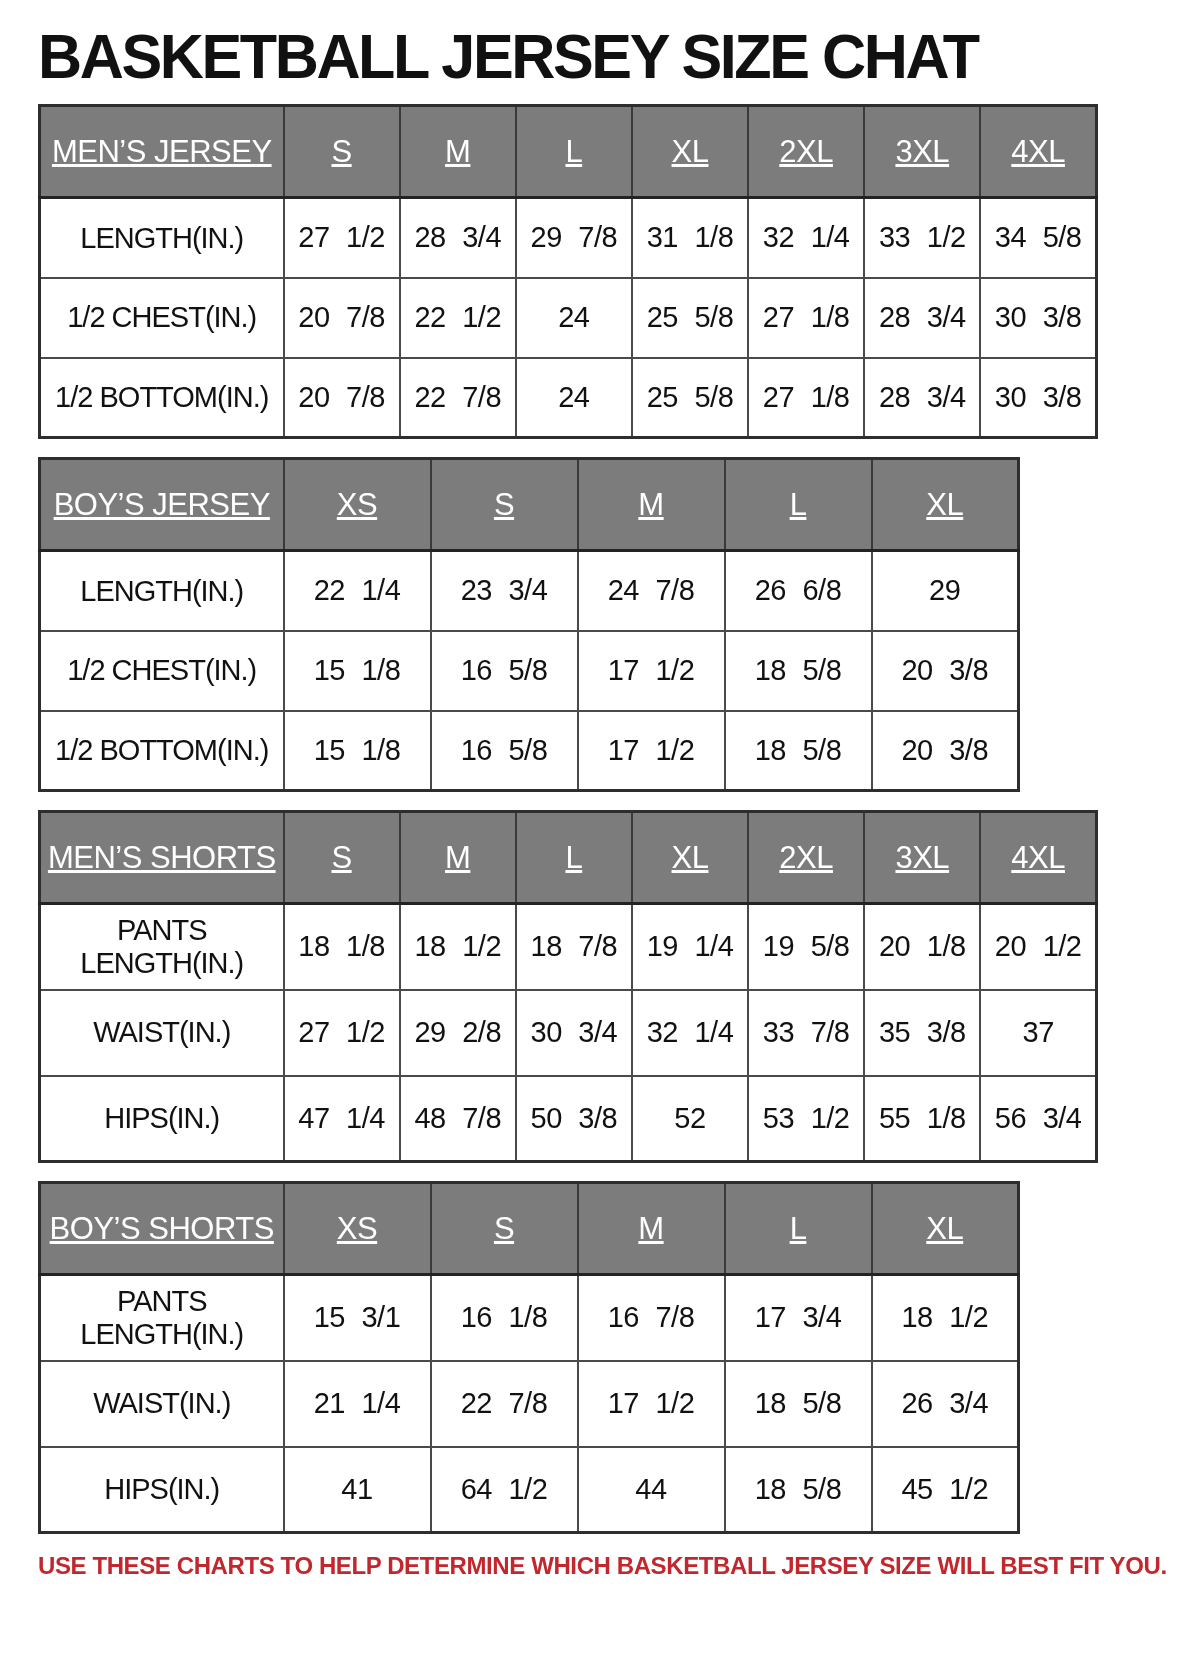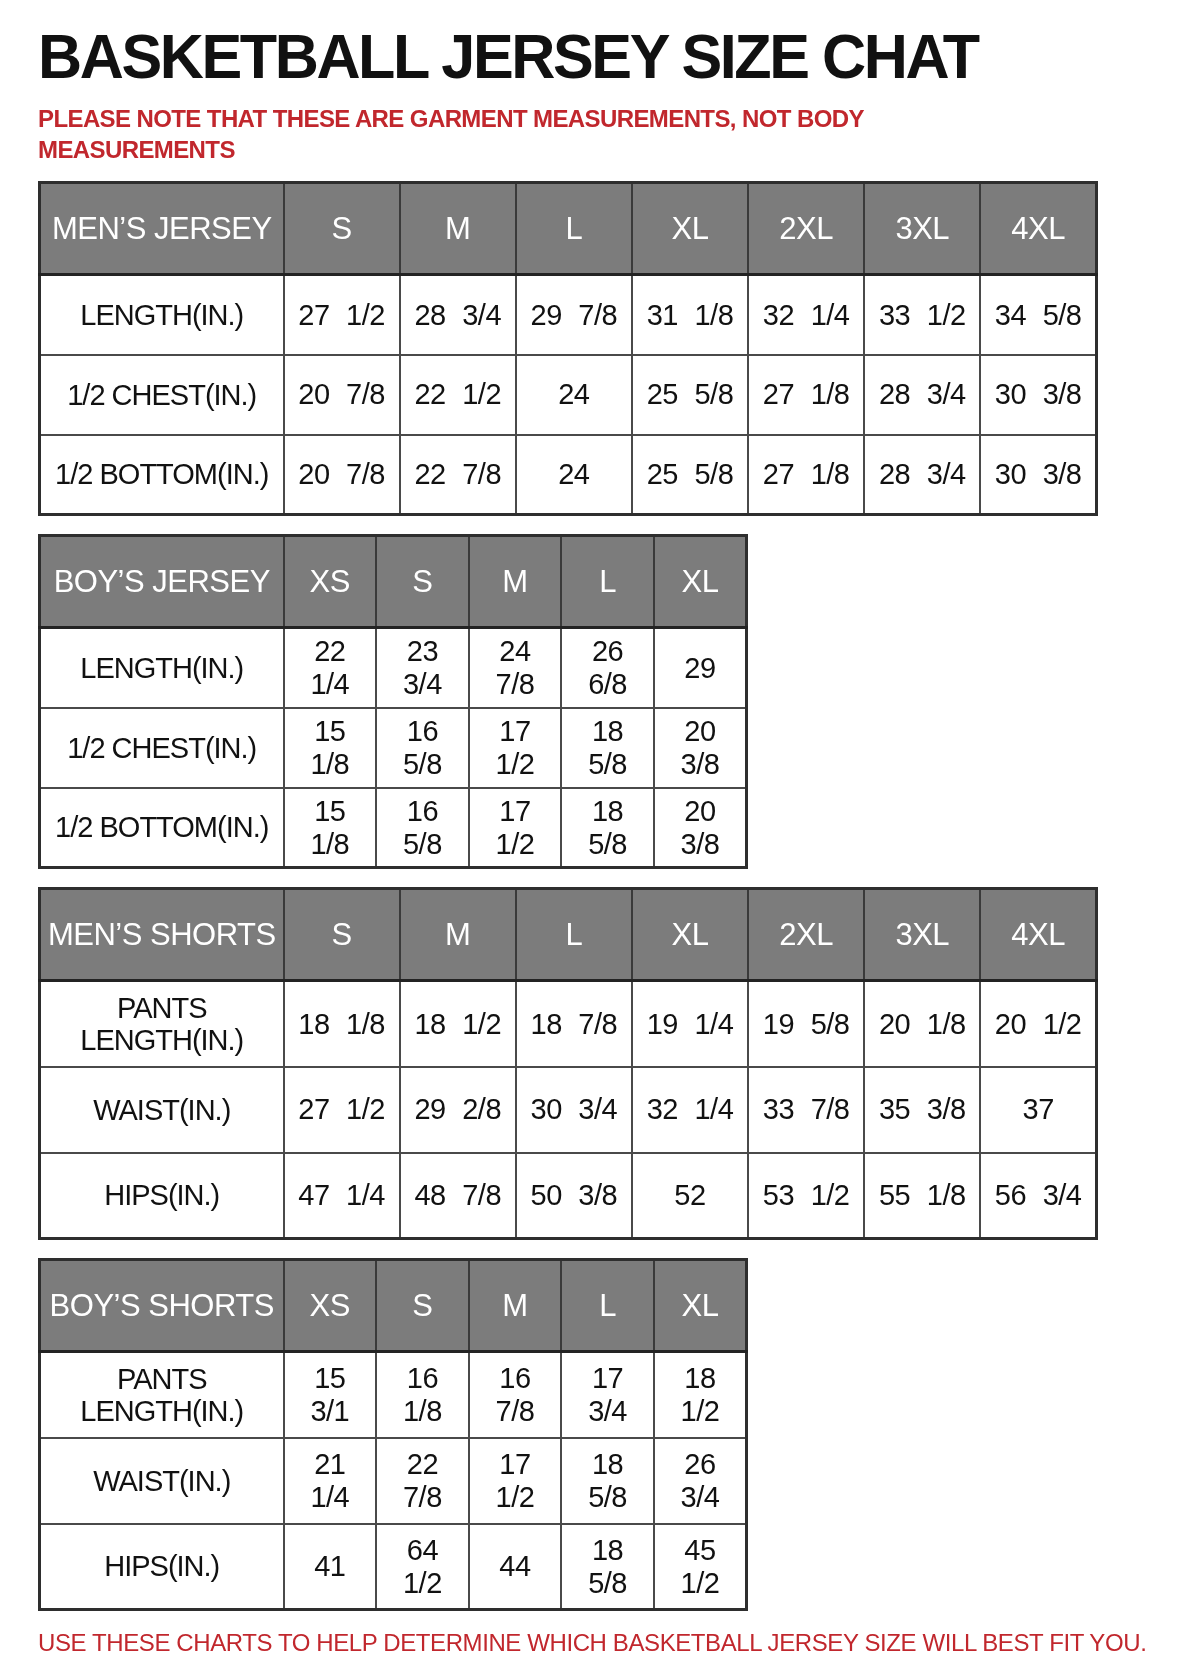--- a/index.html
+++ b/index.html
@@ -40,67 +40,67 @@
     margin: 0 0 16px 0;
   }
 
   table.size-table {
     border-collapse: collapse;
     table-layout: fixed;
     margin: 0 0 18px 0;
     border: 3px solid var(--border-dark);
   }
   table.size-table.wide   { width: 1060px; }
-  table.size-table.narrow { width: 710px; }
+  table.size-table.narrow { width: 982px; }
 
   .size-table th, .size-table td {
     border: 2px solid var(--border-mid);
     text-align: center;
     vertical-align: middle;
     padding: 2px 4px;
   }
   .size-table thead th {
     background: var(--header-gray);
     color: #ffffff;
     font-weight: 400;
     font-size: 31px;
     letter-spacing: -0.5px;
     height: 92px;
     border-color: #3A3A3A;
     border-bottom: 3px solid #232323;
+    text-decoration: underline;
   }
   .size-table tbody th {
     font-weight: 400;
     font-size: 29px;
     letter-spacing: -1px;
     line-height: 1.12;
   }
   .size-table tbody td {
     font-size: 29px;
     letter-spacing: -0.5px;
     word-spacing: 9px;
   }
   table.jersey tbody tr { height: 80px; }
   table.shorts tbody tr { height: 86px; }
 
   .footer {
     color: var(--red);
     font-size: 24px;
-    font-weight: 400;
+    font-weight: 700;
     letter-spacing: -0.4px;
     margin-top: 12px;
     white-space: nowrap;
   }
 </style>
 </head>
 <body>
 
 <div class="page">
   <h1 class="title">BASKETBALL JERSEY SIZE CHAT</h1>
-  <div class="note">PLEASE NOTE THAT THESE ARE GARMENT MEASUREMENTS, NOT BODY MEASUREMENTS</div>
   <div id="tables-container">
       <table class="size-table wide jersey">
         <colgroup>
           <col style="width: 244px;">
           <col>
           <col>
           <col>
           <col>
           <col>
           <col>

